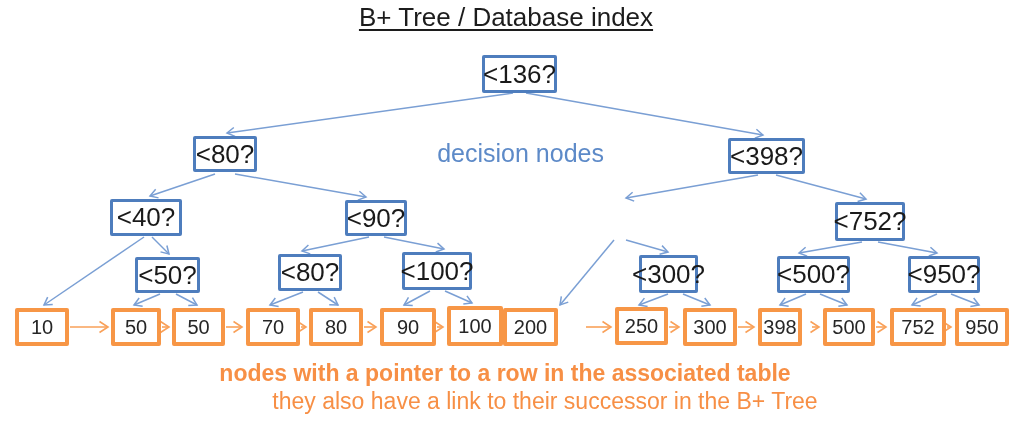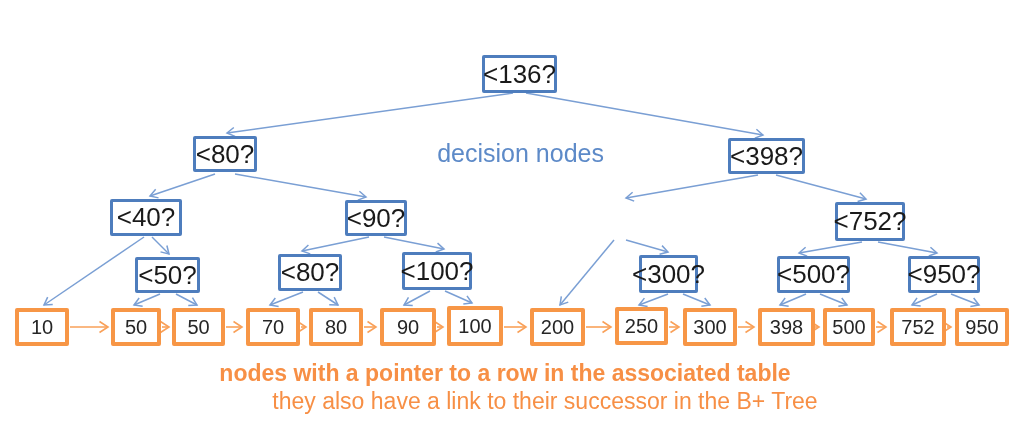--- a/index.html
+++ b/index.html
@@ -35,20 +35,21 @@
     font-size:23px;color:var(--orange-text,#f78f45);
   }
   .caption1{top:360px;font-weight:bold;}
   .caption2{top:388px;padding-left:40px;}
 </style>
 </head>
 <body>
 
 <div class="canvas">
 
+  <div class="title"><span>B+ Tree / Database index</span></div>
 
   <svg class="edges" width="1024" height="424">
     <defs>
       <marker id="ab" markerWidth="14" markerHeight="14" refX="9" refY="6" orient="auto" markerUnits="userSpaceOnUse">
         <path d="M1.5,1.5 L9,6 L1.5,10.5" class="edge-blue"></path>
       </marker>
       <marker id="ao" markerWidth="16" markerHeight="16" refX="10" refY="7" orient="auto" markerUnits="userSpaceOnUse">
         <path d="M1.5,1.5 L10,7 L1.5,12.5" class="edge-orange"></path>
       </marker>
     </defs>
@@ -108,24 +109,24 @@
   <div class="node dnode" style="left:777px;top:256px;width:73px;height:37px">&lt;500?</div>
   <div class="node dnode" style="left:908px;top:256px;width:72px;height:37px">&lt;950?</div>
 
   <div class="node lnode" style="left:15px;top:308px;width:54px;height:38px">10</div>
   <div class="node lnode" style="left:111px;top:308px;width:50px;height:38px">50</div>
   <div class="node lnode" style="left:172px;top:308px;width:53px;height:38px">50</div>
   <div class="node lnode" style="left:246px;top:308px;width:54px;height:38px">70</div>
   <div class="node lnode" style="left:309px;top:308px;width:54px;height:38px">80</div>
   <div class="node lnode" style="left:380px;top:308px;width:56px;height:38px">90</div>
   <div class="node lnode" style="left:447px;top:306px;width:56px;height:40px">100</div>
-  <div class="node lnode" style="left:530px;top:308px;width:55px;height:38px">200</div>
+  <div class="node lnode" style="left:503px;top:308px;width:55px;height:38px">200</div>
   <div class="node lnode" style="left:615px;top:307px;width:53px;height:38px">250</div>
   <div class="node lnode" style="left:683px;top:308px;width:54px;height:38px">300</div>
-  <div class="node lnode" style="left:758px;top:308px;width:57px;height:38px">398</div>
+  <div class="node lnode" style="left:758px;top:308px;width:44px;height:38px">398</div>
   <div class="node lnode" style="left:823px;top:308px;width:52px;height:38px">500</div>
   <div class="node lnode" style="left:890px;top:308px;width:56px;height:38px">752</div>
   <div class="node lnode" style="left:955px;top:308px;width:54px;height:38px">950</div>
 
   <div class="decision-label">decision nodes</div>
   <div class="caption caption1">nodes with a pointer to a row in the associated table</div>
   <div class="caption caption2">they also have a link to their successor in the B+ Tree</div>
 
 </div>
 

